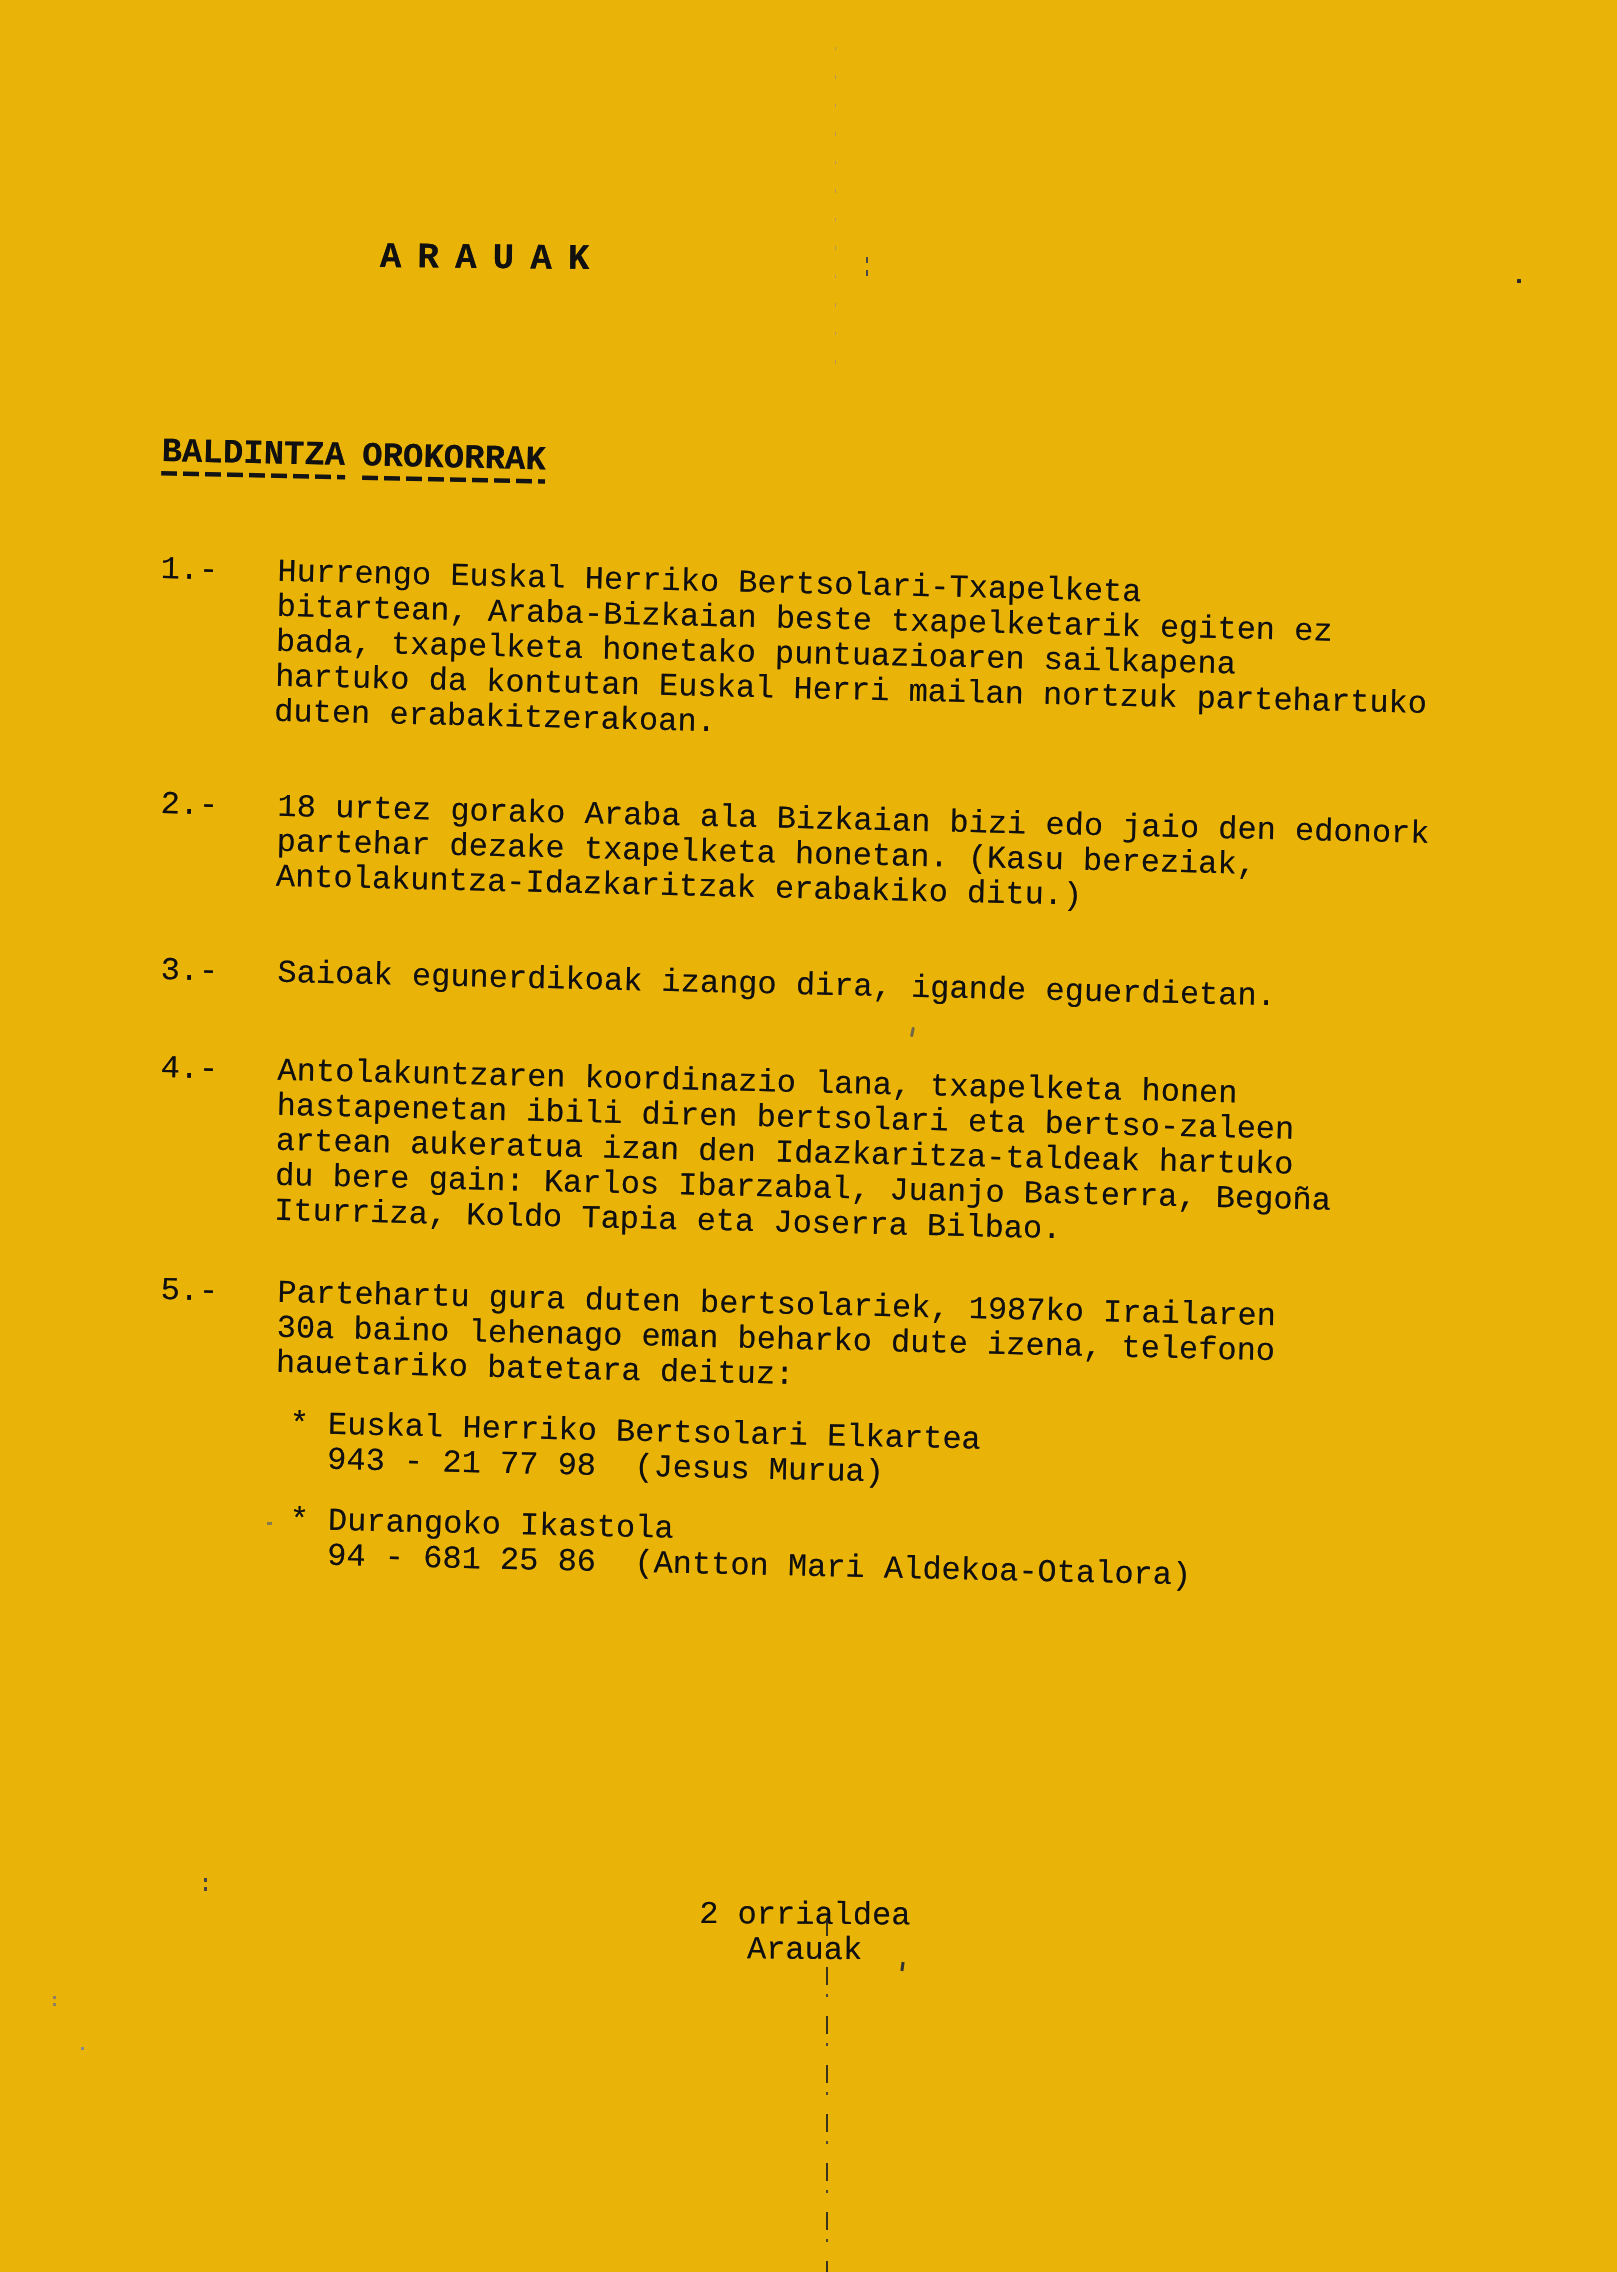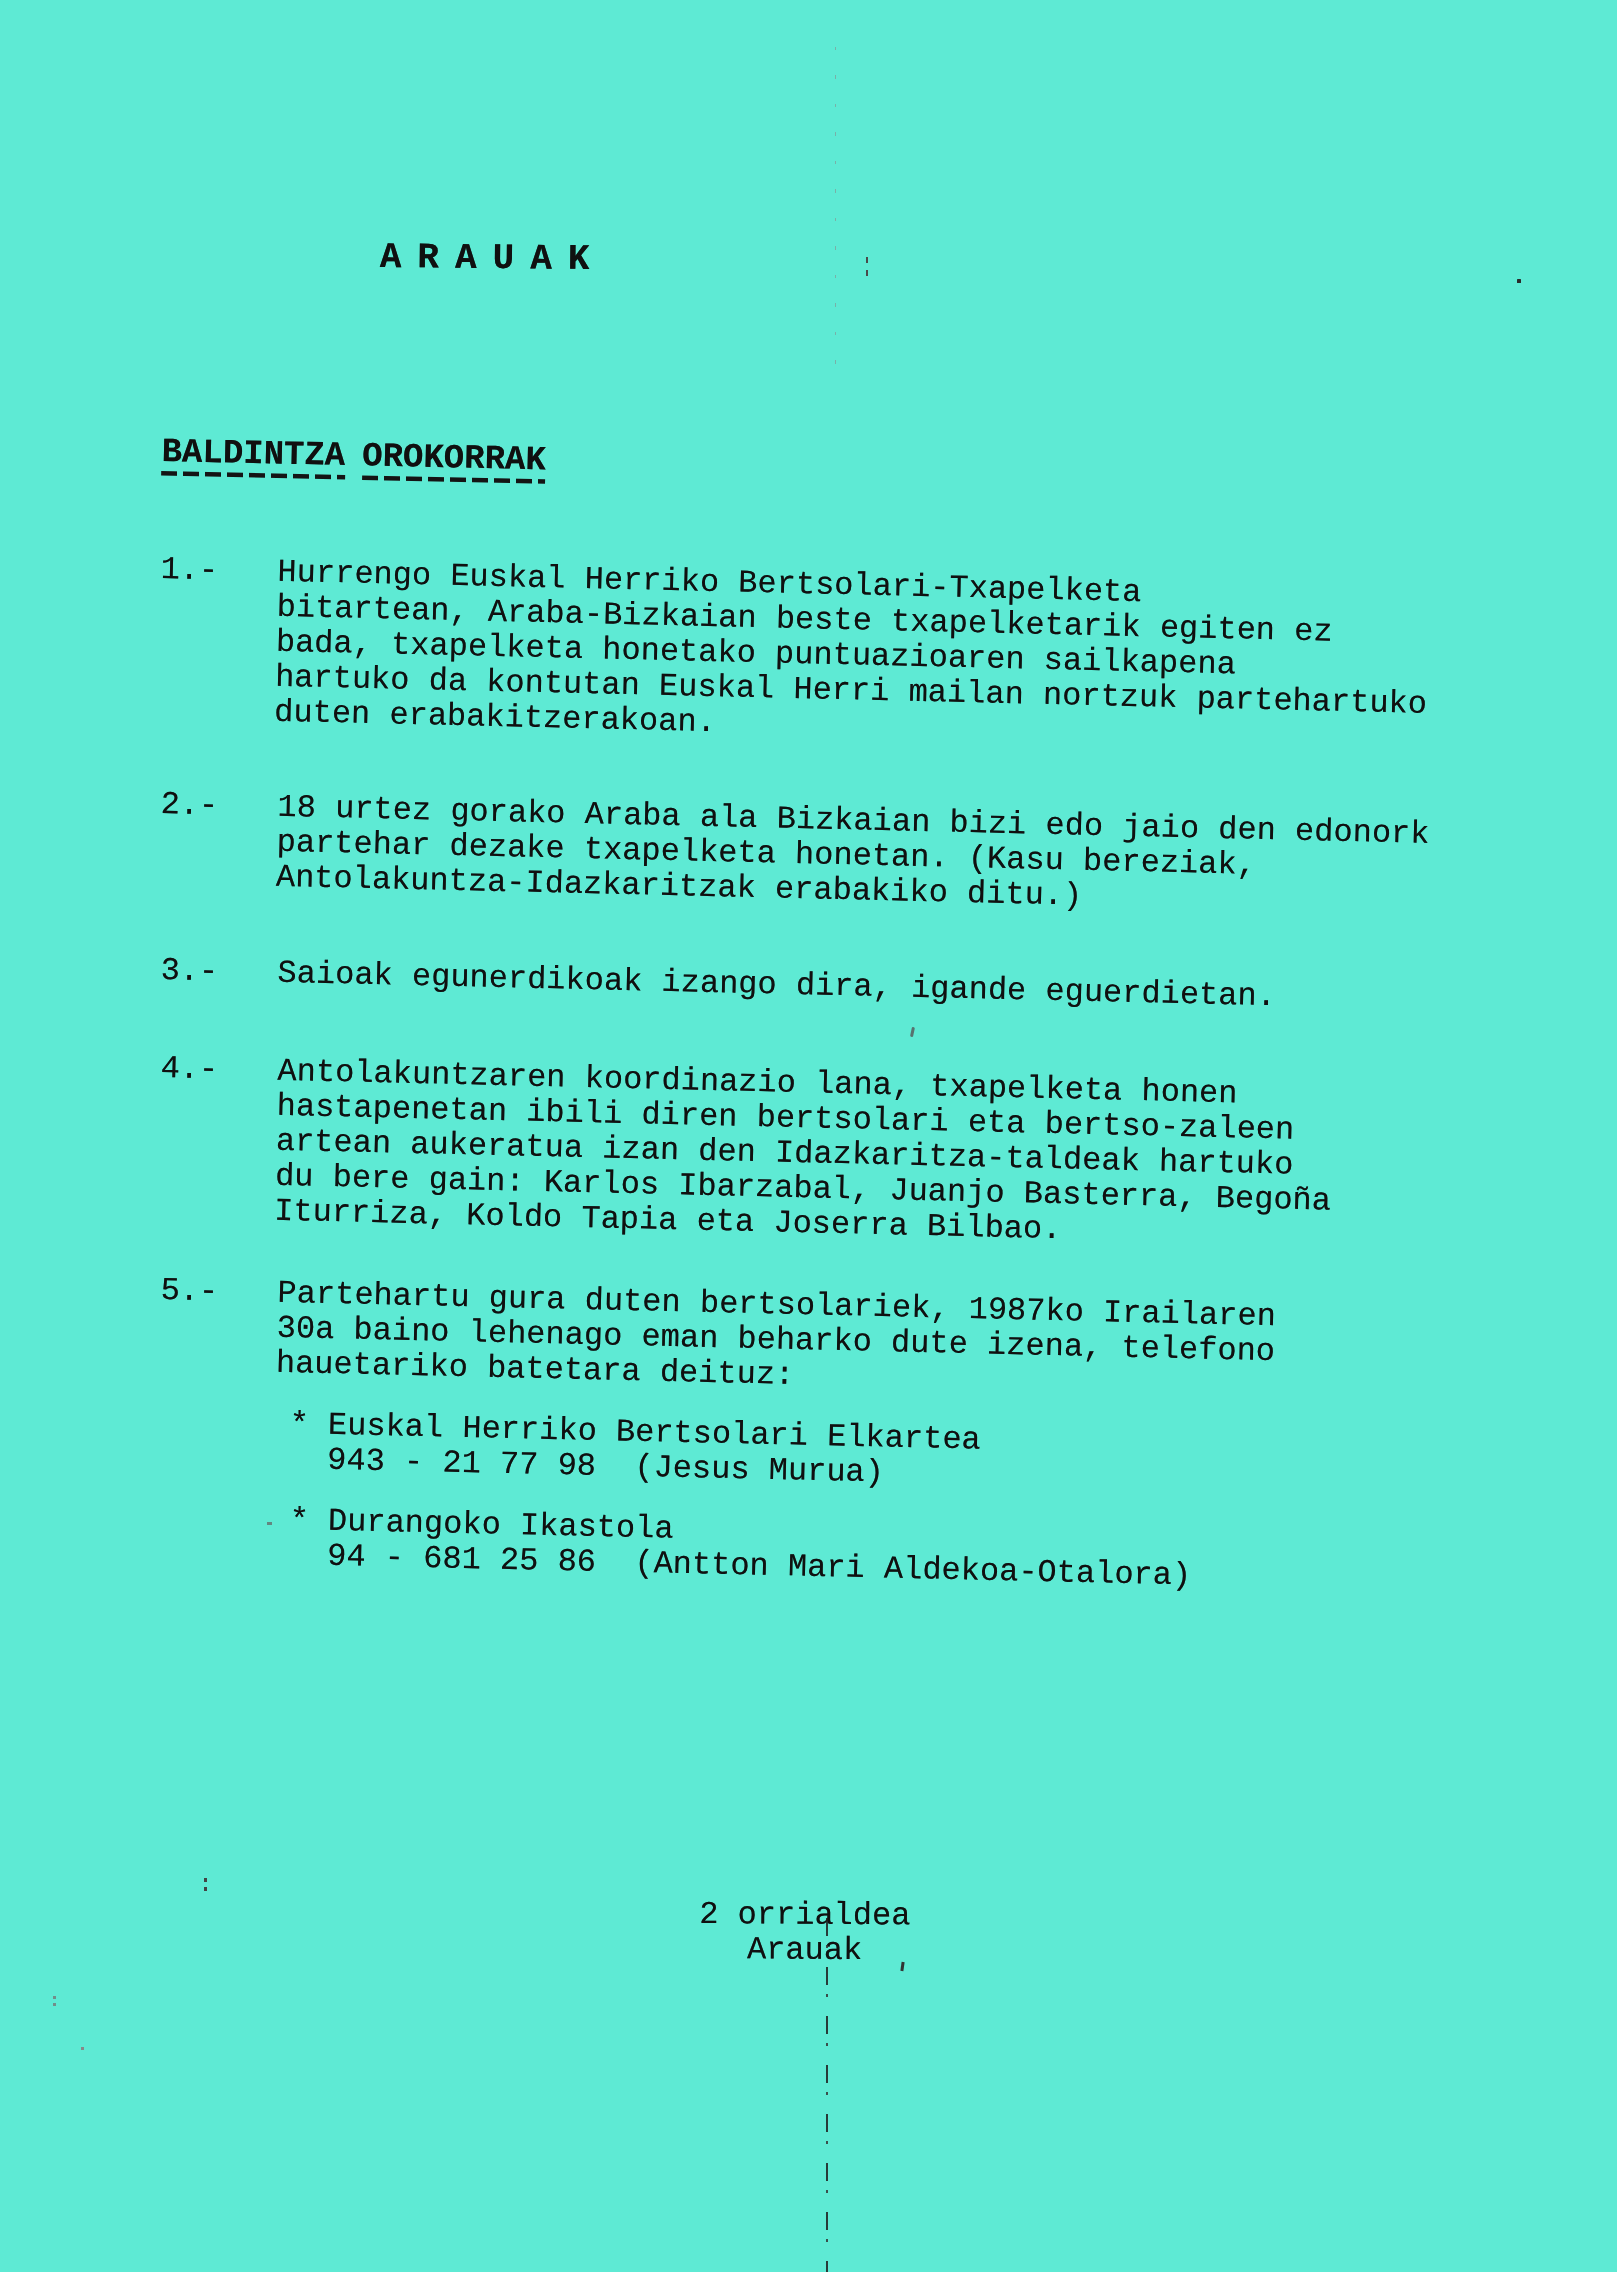--- a/index.html
+++ b/index.html
@@ -4,21 +4,21 @@
 <style>
   html, body {
     margin: 0;
     padding: 0;
     background: #e9e9e9;
   }
   .page {
     position: relative;
     width: 1617px;
     height: 2273px;
-    background: #5eead4;
+    background: #eab308;
     color: #101010;
     font-family: "Liberation Mono", "DejaVu Sans Mono", monospace;
     overflow: hidden;
   }
   .abs { position: absolute; }
 
   
   .doc-title {
     left: 380px;
     top: 240px;

